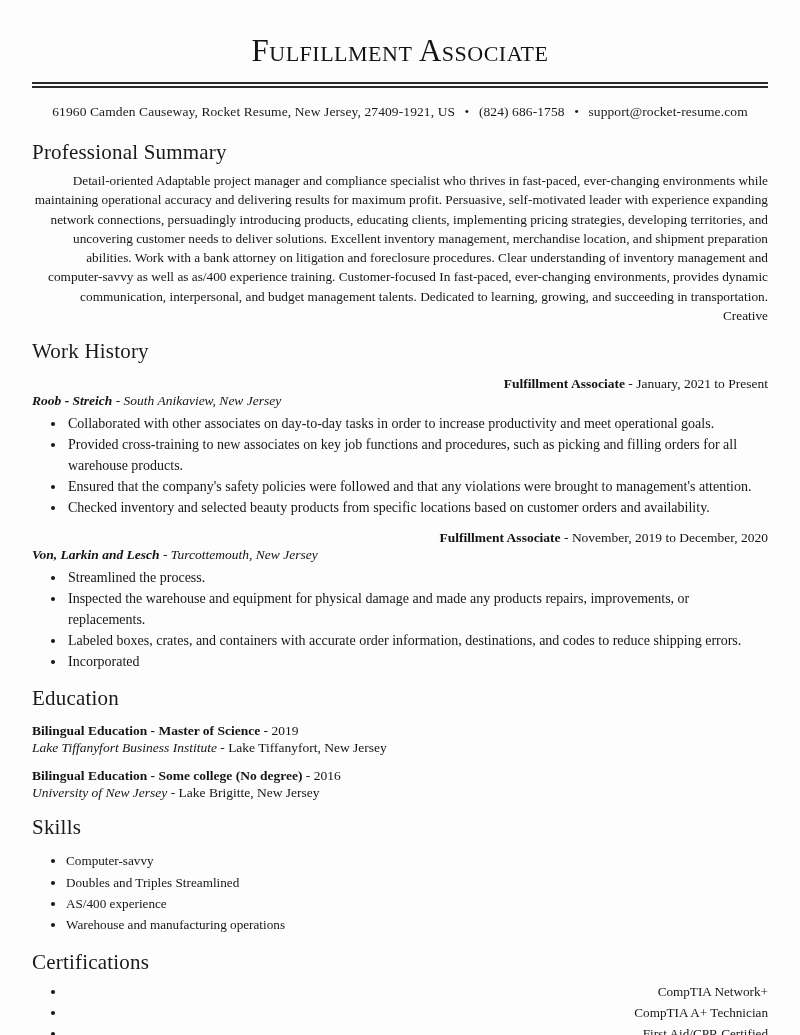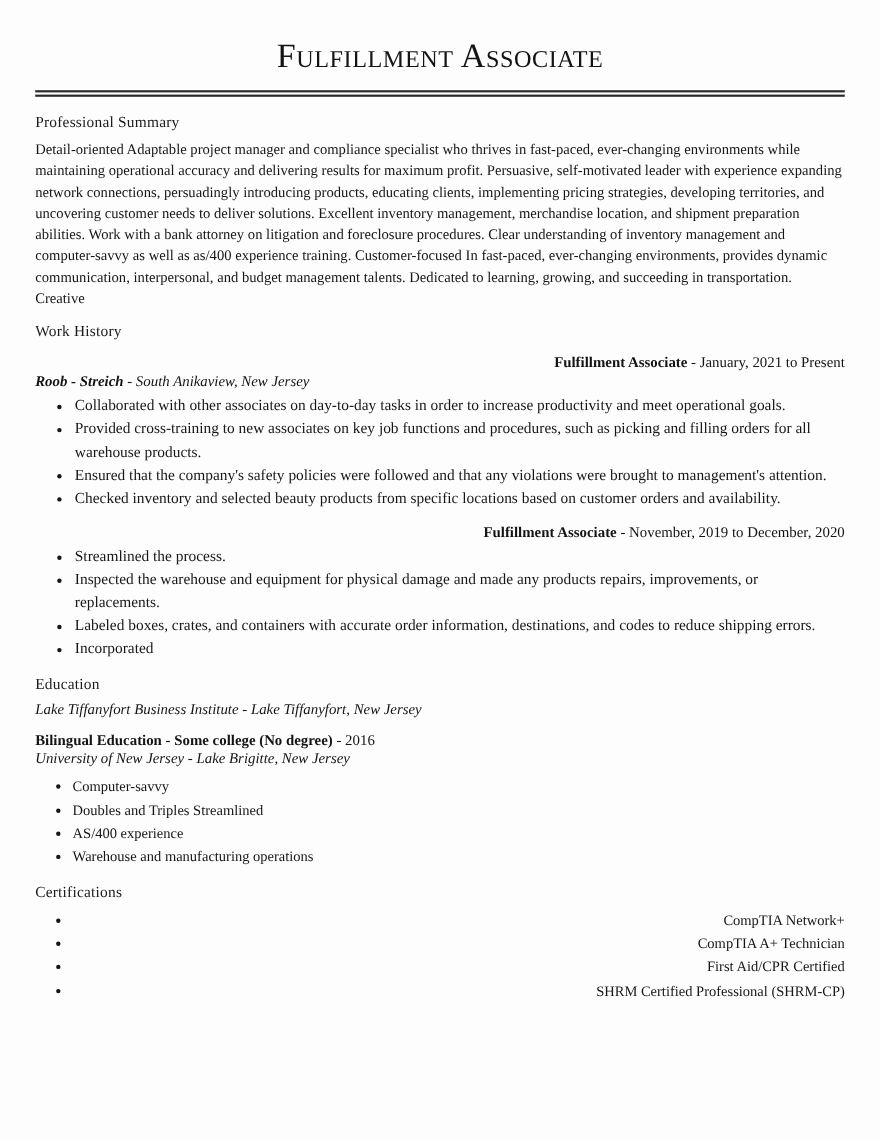--- a/index.html
+++ b/index.html
@@ -44,30 +44,30 @@
     color: #1a1a1a;
     margin-bottom: 20px;
     letter-spacing: 0.1px;
   }
   .contact-sep {
     display: inline-block;
     padding: 0 6px;
     color: #1a1a1a;
   }
   .section-title {
-    font-size: 14px;
+    font-size: 21px;
     font-weight: normal;
     color: #1a1a1a;
     margin: 14px 0 6px 0;
     letter-spacing: 0.2px;
   }
   .summary-text {
     font-size: 13.3px;
     line-height: 1.45;
-    text-align: left;
+    text-align: right;
     color: #161616;
     margin: 0 0 4px 0;
   }
   .job-head {
     font-size: 13.5px;
     margin: 12px 0 0 0;
     color: #141414;
     text-align: right;
   }
   .job-head .bold {
@@ -107,21 +107,20 @@
   .edu-sub {
     font-size: 13.5px;
     margin: 1px 0 0 0;
     color: #141414;
   }
   .edu-sub .school {
     font-weight: normal;
     font-style: italic;
   }
   .edu-sub .loc {
-    font-style: italic;
   }
   .skills-cols {
     display: flex;
     gap: 0;
     margin-top: 2px;
   }
   .skills-cols .col {
     width: 50%;
     box-sizing: border-box;
   }
@@ -149,20 +148,27 @@
 </style>
 </head>
 <body>
 
 <div class="page">
 
   <h1 class="resume-title">Fulfillment Associate</h1>
 
   <div class="rule-double"></div>
 
+  <div class="contact-line">
+    <span>61960 Camden Causeway, Rocket Resume, New Jersey, 27409-1921, US</span>
+    <span class="contact-sep">•</span>
+    <span>(824) 686-1758</span>
+    <span class="contact-sep">•</span>
+    <span>support@rocket-resume.com</span>
+  </div>
 
   <h2 class="section-title">Professional Summary</h2>
   <p class="summary-text">Detail-oriented Adaptable project manager and compliance specialist who thrives in fast-paced, ever-changing environments while maintaining operational accuracy and delivering results for maximum profit. Persuasive, self-motivated leader with experience expanding network connections, persuadingly introducing products, educating clients, implementing pricing strategies, developing territories, and uncovering customer needs to deliver solutions. Excellent inventory management, merchandise location, and shipment preparation abilities. Work with a bank attorney on litigation and foreclosure procedures. Clear understanding of inventory management and computer-savvy as well as as/400 experience training. Customer-focused In fast-paced, ever-changing environments, provides dynamic communication, interpersonal, and budget management talents. Dedicated to learning, growing, and succeeding in transportation. Creative</p>
 
   <h2 class="section-title">Work History</h2>
 
   <div>
     <div class="job-head">
       <span class="bold">Fulfillment Associate</span>
       <span>-</span>
@@ -180,51 +186,62 @@
       <li>Checked inventory and selected beauty products from specific locations based on customer orders and availability.</li>
     </ul>
   </div>
 
   <div>
     <div class="job-head">
       <span class="bold">Fulfillment Associate</span>
       <span>-</span>
       <span>November, 2019 to December, 2020</span>
     </div>
+    <div class="job-sub">
+      <span class="org">Von, Larkin and Lesch</span>
+      <span>-</span>
+      <span class="loc">Turcottemouth, New Jersey</span>
+    </div>
     <ul class="bullets">
       <li>Streamlined the process.</li>
       <li>Inspected the warehouse and equipment for physical damage and made any products repairs, improvements, or replacements.</li>
       <li>Labeled boxes, crates, and containers with accurate order information, destinations, and codes to reduce shipping errors.</li>
       <li>Incorporated</li>
     </ul>
   </div>
 
   <h2 class="section-title">Education</h2>
 
   <div>
+    <div class="edu-head">
+      <span class="bold">Bilingual Education - Master of Science</span>
+      <span>-</span>
+      <span>2019</span>
+    </div>
     <div class="edu-sub">
       <span class="school">Lake Tiffanyfort Business Institute</span>
       <span>-</span>
       <span class="loc">Lake Tiffanyfort, New Jersey</span>
     </div>
   </div>
 
   <div>
     <div class="edu-head">
       <span class="bold">Bilingual Education - Some college (No degree)</span>
       <span>-</span>
       <span>2016</span>
     </div>
     <div class="edu-sub">
       <span class="school">University of New Jersey</span>
       <span>-</span>
       <span class="loc">Lake Brigitte, New Jersey</span>
     </div>
   </div>
 
+  <h2 class="section-title">Skills</h2>
   <div class="skills-cols">
     <div class="col">
       <ul>
         <li>Computer-savvy</li>
         <li>Doubles and Triples Streamlined</li>
         <li>AS/400 experience</li>
         <li>Warehouse and manufacturing operations</li>
       </ul>
     </div>
   </div>

